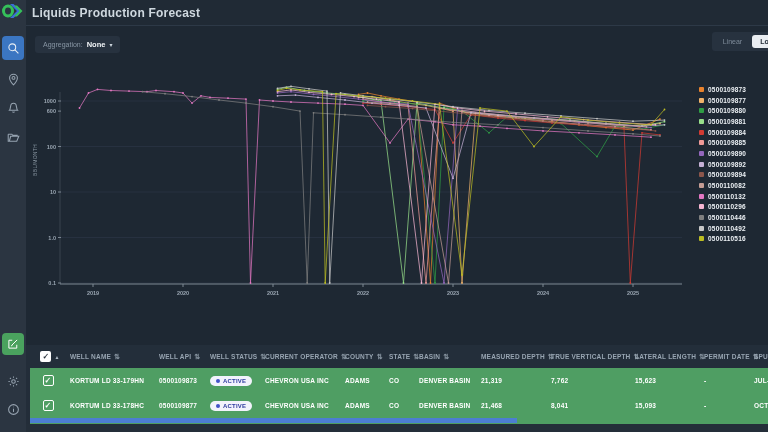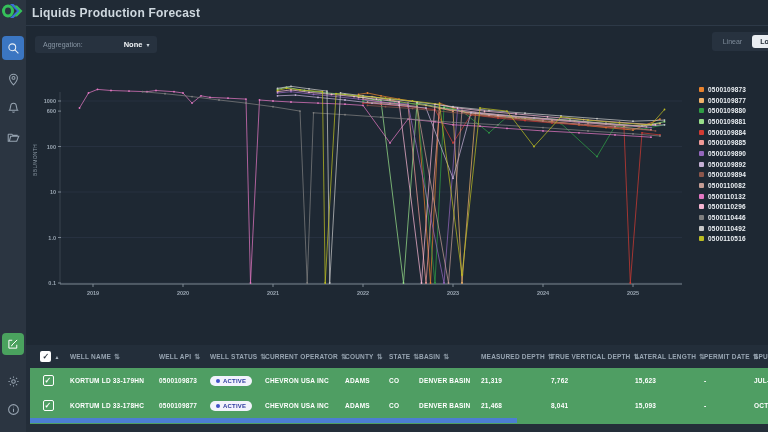--- a/index.html
+++ b/index.html
@@ -26,21 +26,21 @@
   .main { position:absolute; left:26px; top:0; width:742px; height:432px; }
   .topbar { position:absolute; left:0; top:0; width:742px; height:26px; background:#202a35;
             border-bottom:1px solid #2d3947; display:flex; align-items:center; }
   .page-title { color:#cfd8df; font-size:12px; font-weight:bold; letter-spacing:.2px; padding-left:6px; }
 
   .chart-section { position:absolute; left:0; top:26px; width:742px; height:319px; background:#1e2833; }
 
   .agg-control { position:absolute; left:9px; top:10px; background:#27323f; border-radius:3px;
                  padding:4px 8px; display:flex; align-items:center; gap:4px; }
   .agg-label { color:#8795a3; font-size:7px; }
-  .agg-value { color:#f2f5f8; font-size:7.5px; font-weight:bold;margin-left:37px; }
+  .agg-value { color:#f2f5f8; font-size:7.5px; font-weight:bold; }
   .agg-chevron { color:#cfd8df; font-size:6px; line-height:6px; }
 
   .scale-toggle { position:absolute; right:-16px; top:6px; background:#27323f; border-radius:3px;
                   padding:3px; display:flex; gap:2px; }
   .scale-btn { font-size:7px; padding:3px 8px; border-radius:3px; color:#7e8b99; }
   .scale-btn.active { background:#e9edf1; color:#1e2833; font-weight:bold; }
 
   .ylabel { position:absolute; left:6px; top:118px; color:#8a97a3; font-size:5px; letter-spacing:.3px;
             writing-mode:vertical-rl; transform:rotate(180deg); }
 

